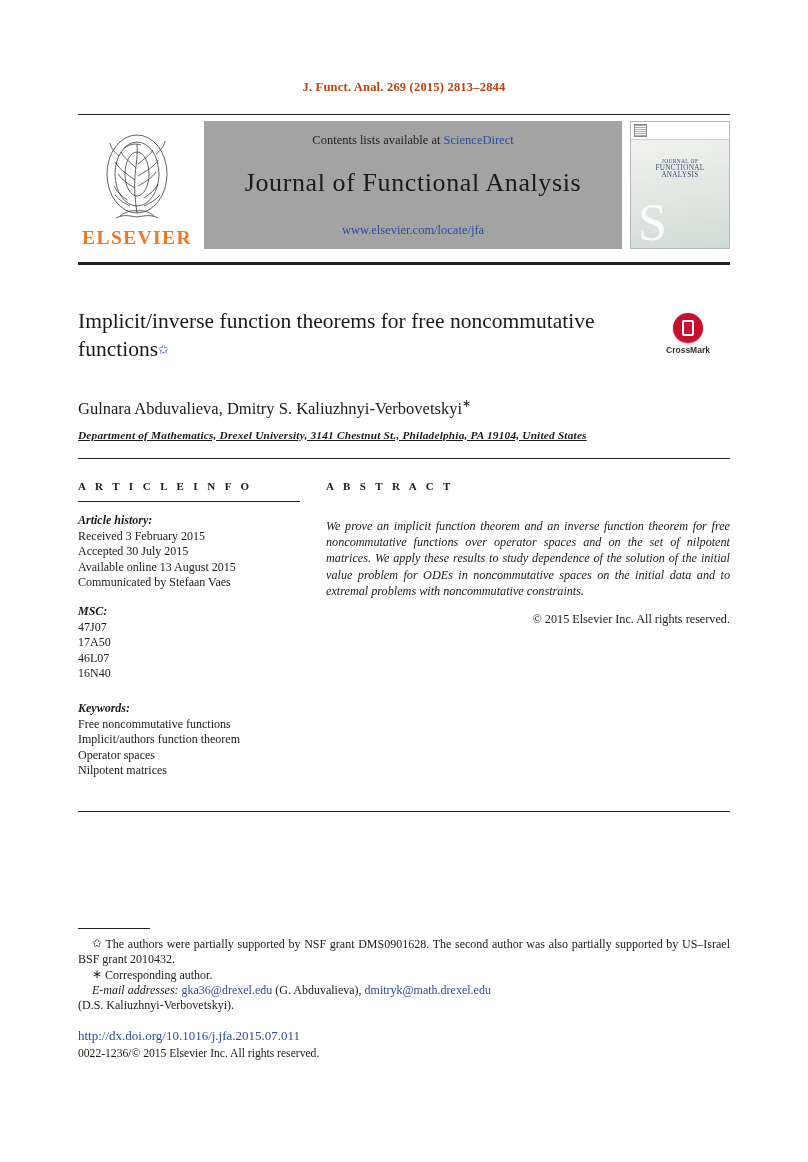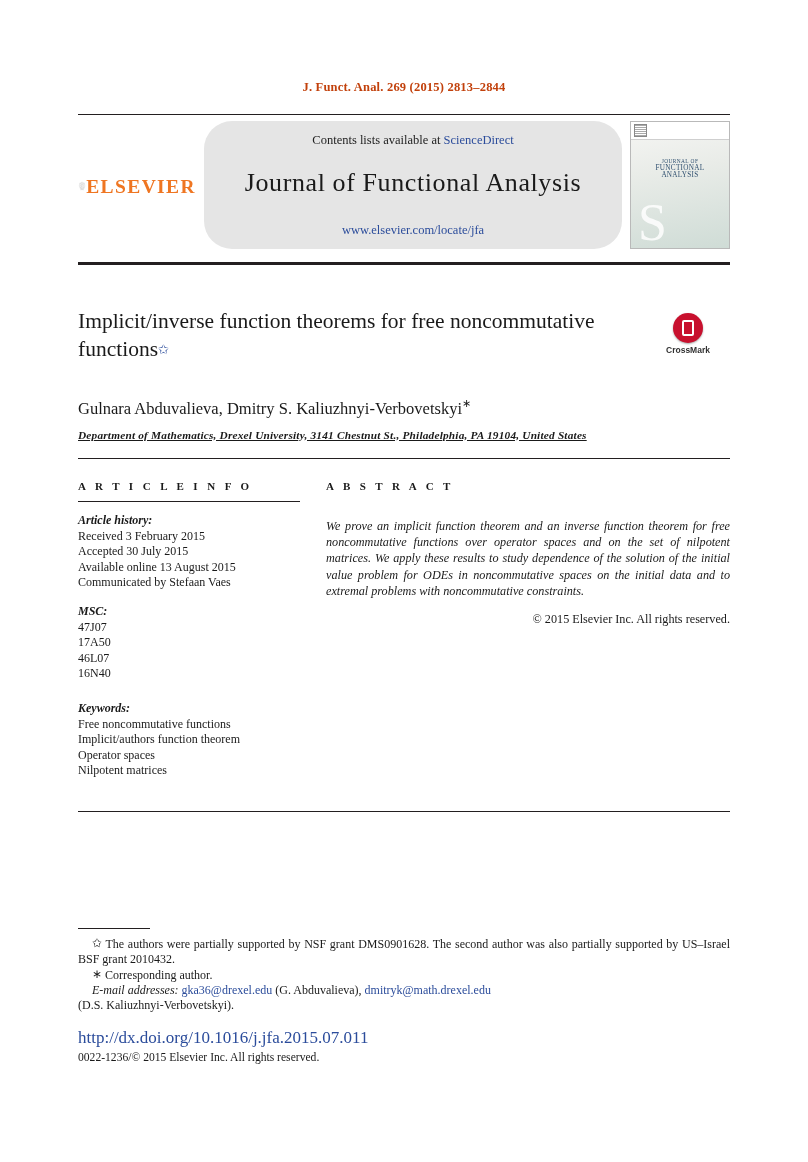--- a/index.html
+++ b/index.html
@@ -46,44 +46,43 @@
   .masthead-inner {
     display: flex;
     align-items: stretch;
     height: 128px;
   }
   .logo-box {
     width: 118px;
     flex: 0 0 118px;
     position: relative;
     display: flex;
-    flex-direction: row;
+    flex-direction: column;
     align-items: center;
     justify-content: flex-end;
   }
   .tree-svg { margin-top: 2px; }
   .elsevier-word {
     color: #ef7622;
     font-family: "Liberation Serif", serif;
     font-size: 19.5px;
     letter-spacing: 1.4px;
     font-weight: bold;
     margin-top: 3px;
   }
   .center-box {
     flex: 1 1 auto;
-    background: #e5e5e5;
+    background: #a3a3a3;
     margin: 0 8px;
     display: flex;
     flex-direction: column;
     align-items: center;
     justify-content: flex-start;
     padding-top: 12px;
     box-sizing: border-box;
-    border-radius: 28px;
   }
   .contents-line {
     font-size: 12.5px;
     color: #222;
   }
   .contents-line .sd {
     color: #2b4c9b;
   }
   .journal-title {
     font-size: 26px;
@@ -290,21 +289,21 @@
     font-size: 12px;
     line-height: 15px;
     text-align: justify;
   }
   .foot-star { vertical-align: 1px; }
   .foot-indent { text-indent: 14px; }
   .foot-ital { font-style: italic; }
   .link { color: #2b4c9b; }
   .doi {
     margin-top: 15px;
-    font-size: 17px;
+    font-size: 13px;
     color: #2b4c9b;
   }
   .copyright {
     font-size: 11.6px;
     margin-top: 3px;
     color: #1a1a1a;
   }
 </style>
 </head>
 <body>

